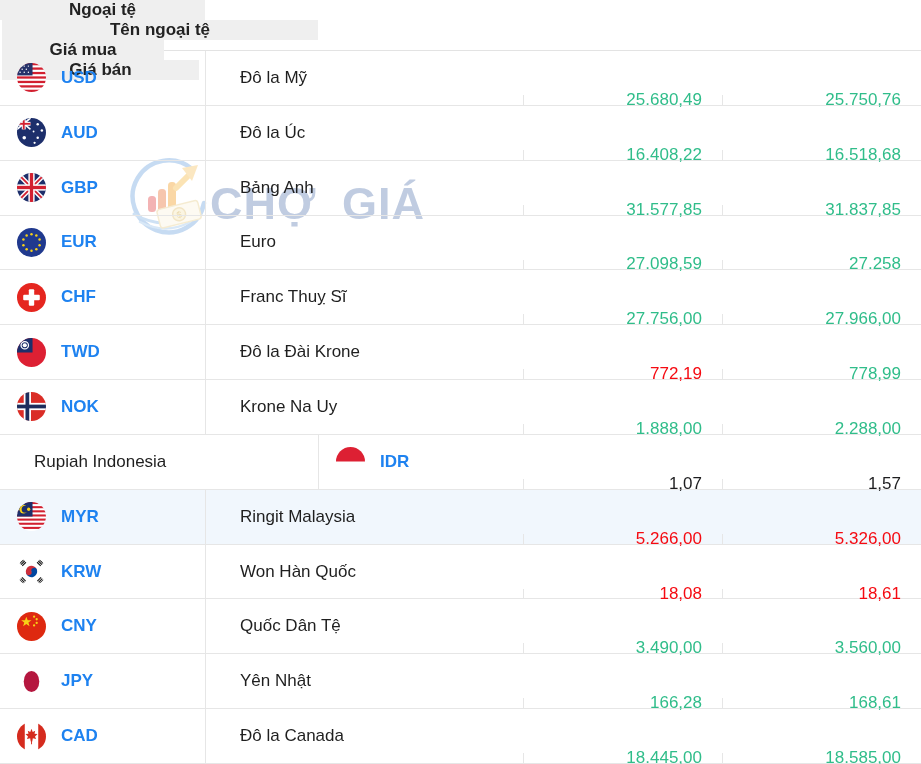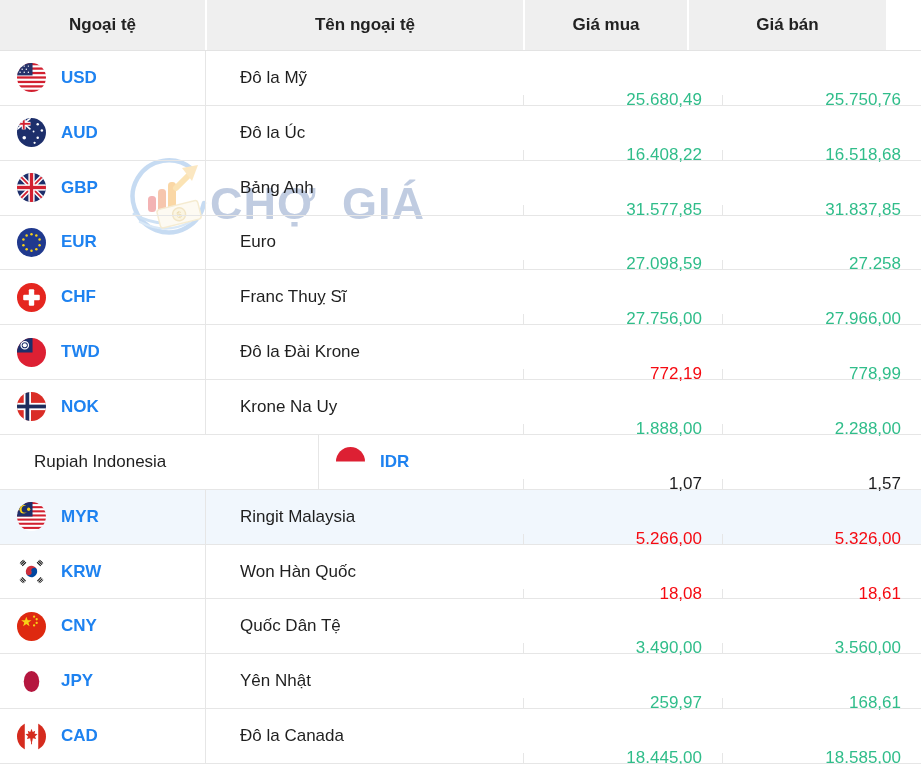--- a/index.html
+++ b/index.html
@@ -11,21 +11,21 @@
   .watermark{
     position:absolute;left:126px;top:156px;z-index:0;display:flex;align-items:center;
     pointer-events:none;user-select:none;
   }
   .wm-text{
     font-size:45px;font-weight:bold;letter-spacing:1px;word-spacing:12px;
     color:rgba(140,163,200,0.55);margin-left:0px;margin-top:12px;white-space:nowrap;
   }
   
   .table{position:relative;z-index:1;display:flex;flex-direction:column;width:921px;}
-  .thead{display:flex;height:51px;border-bottom:1px solid #e3e3e3;box-sizing:border-box;}
+  .thead{display:flex;height:51px;border-bottom:1px solid #e3e3e3;box-sizing:border-box;flex-direction:column;}
   .th{
     background:var(--header-bg);box-sizing:border-box;height:100%;
     display:flex;align-items:center;justify-content:center;
     font-size:17px;font-weight:bold;color:#222;
   }
   .th+.th{border-left:2px solid #fff;}
   .th-cur{width:205px;}
   .th-name{width:318px;}
   .th-buy{width:164px;}
   .th-sell{width:199px;}
@@ -354,21 +354,21 @@
     <div class="td td-cur">
       <span class="flag-slot">
               <svg viewBox="0 0 28 28">
     <rect width="28" height="28" fill="#fff"></rect>
     <ellipse cx="14" cy="14" rx="7.5" ry="10.2" fill="#b5173f"></ellipse>
   </svg>
             </span>
       <span class="code">JPY</span>
     </div>
     <div class="td td-name">Yên Nhật</div>
-    <div class="td td-buy val-up">259,97</div>
+    <div class="td td-buy val-up">166,28</div>
     <div class="td td-sell val-up">168,61</div>
   </div>
 
   <div class="tr">
     <div class="td td-cur">
       <span class="flag-slot">
               <svg viewBox="0 0 28 28">
     <rect width="28" height="28" fill="#fff"></rect>
     <rect width="7.5" height="28" fill="#d52b1e"></rect>
                 <rect x="20.5" width="7.5" height="28" fill="#d52b1e"></rect>

